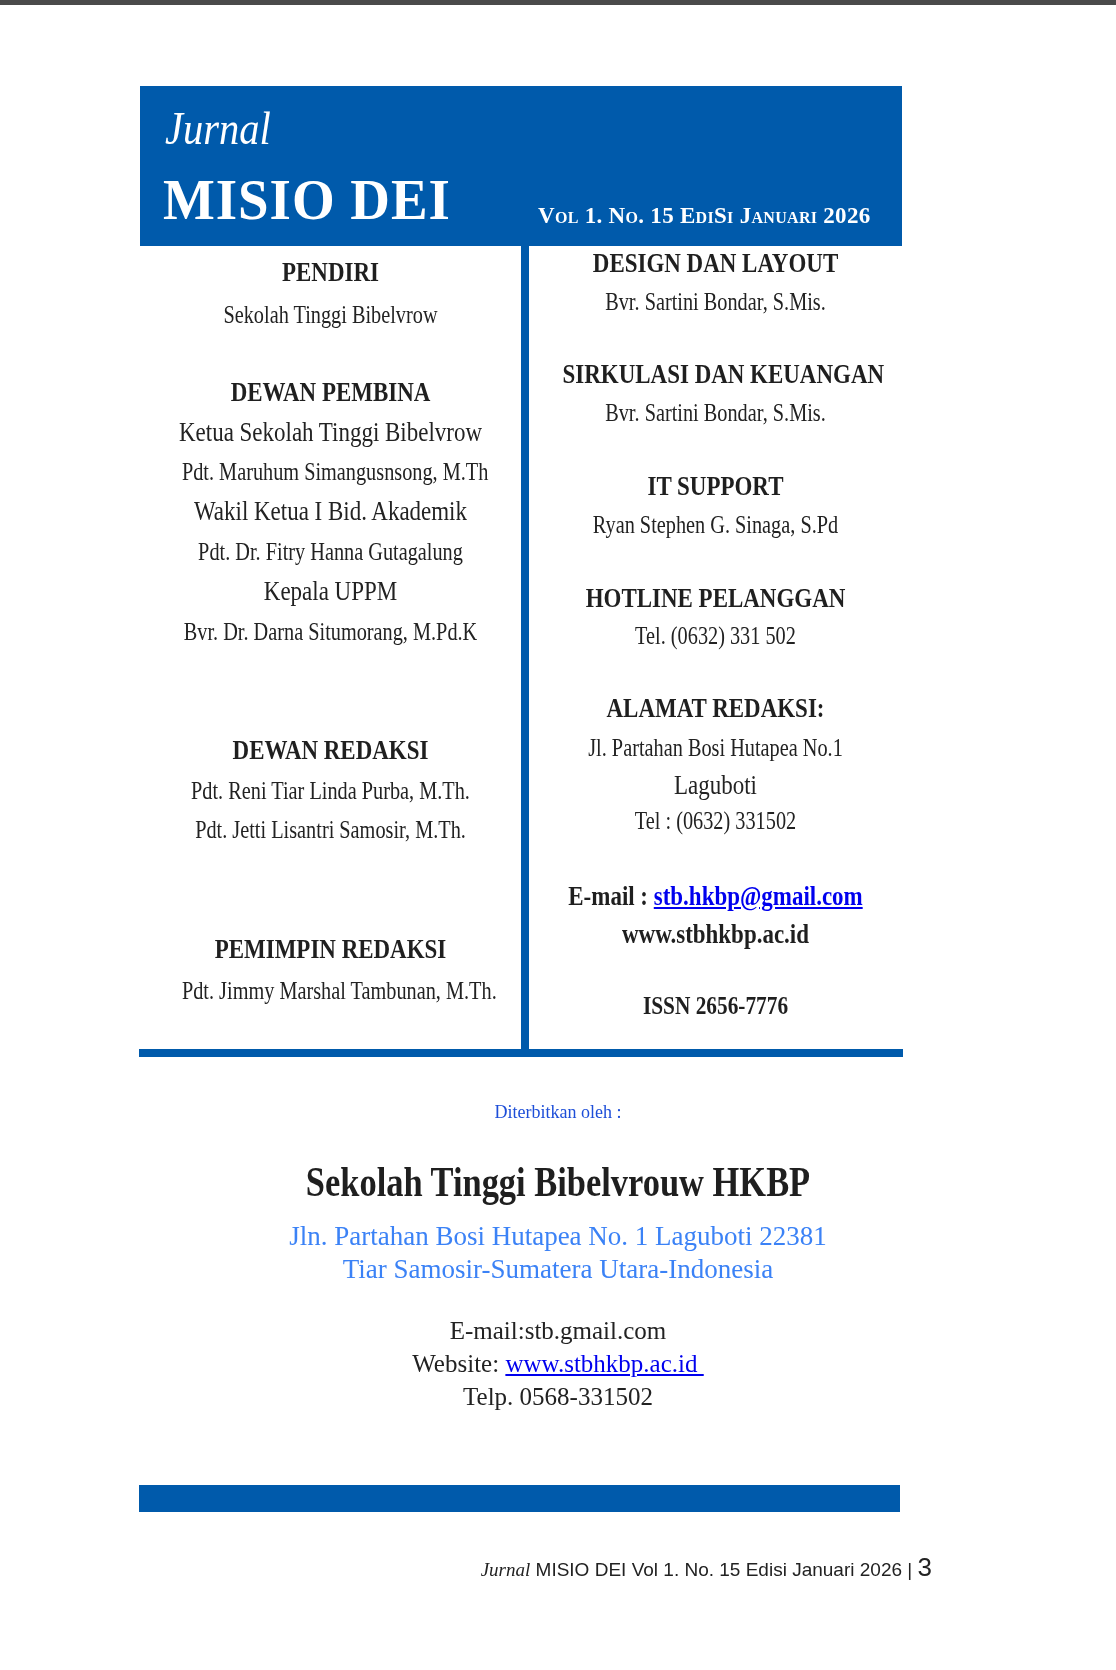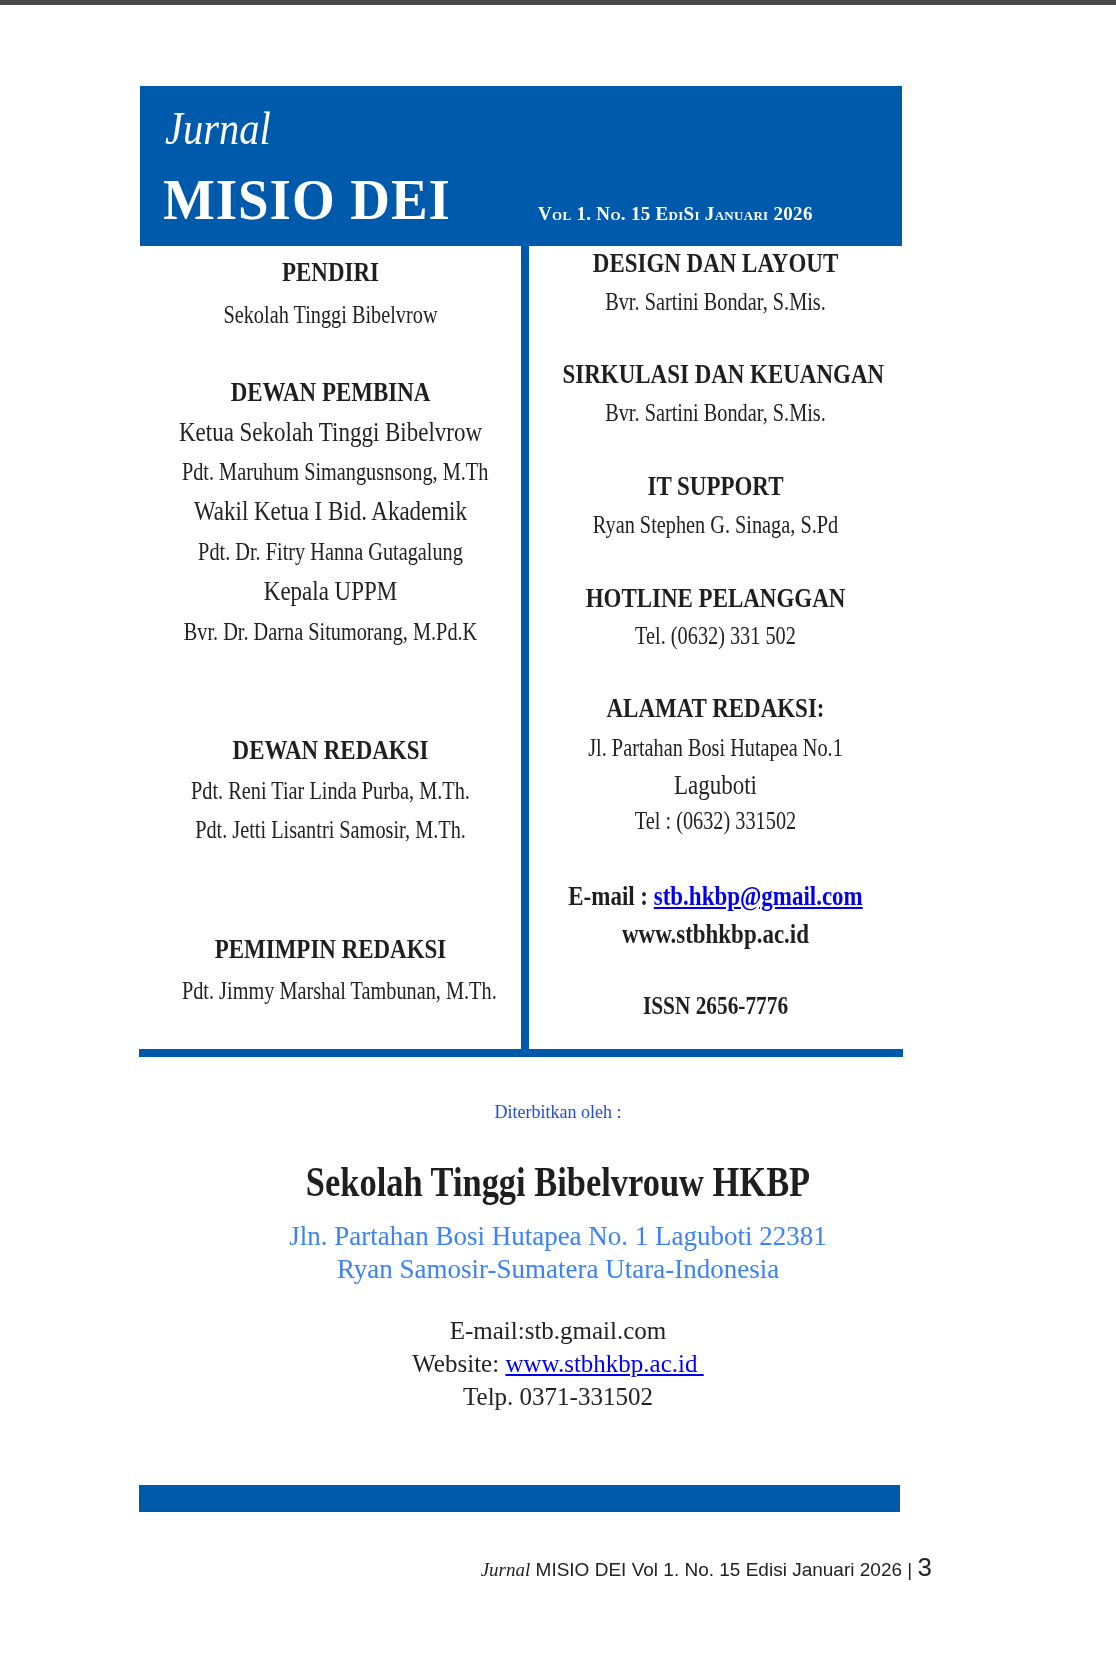--- a/index.html
+++ b/index.html
@@ -18,21 +18,21 @@
     font-family: "Liberation Serif", serif; font-style: italic; font-size: 46px;
     transform: scaleX(0.88); transform-origin: left top; letter-spacing: 0px;
   }
   .misio {
     position: absolute; left: 23px; top: 82px;
     font-family: "Liberation Serif", serif; font-weight: bold; font-size: 56px;
     transform: scaleX(0.98); transform-origin: left top; letter-spacing: 1px;
   }
   .vol {
     position: absolute; left: 398px; top: 117px;
-    font-family: "Liberation Serif", serif; font-weight: bold; font-size: 19px;
+    font-family: "Liberation Serif", serif; font-weight: bold; font-size: 23px;
     font-variant: small-caps; letter-spacing: 0.3px;
   }
   .vdivider { position: absolute; left: 521px; top: 246px; width: 8px; height: 806px; background: #005aab; }
   .hrule { position: absolute; left: 139px; top: 1049px; width: 764px; height: 8px; background: #005aab; }
   .col { position: absolute; text-align: center; }
   .col.left { left: 140px; width: 381px; }
   .col.right { left: 529px; width: 373px; text-decoration: underline; }
   .item { position: absolute; left: 0; width: 100%; text-align: center; white-space: nowrap; }
   .h { font-family: "Liberation Serif", serif; font-weight: bold; font-size: 28px; transform: scaleX(0.82); }
   .t { font-family: "Liberation Serif", serif; font-size: 26px; transform: scaleX(0.78); color: #222; }
@@ -107,24 +107,24 @@
   </div>
   <div class="item h" style="top:918px">www.stbhkbp.ac.id</div>
   <div class="item h" style="top:991px; font-size:26px">ISSN 2656-7776</div>
 </div>
 
 <div class="hrule"></div>
 
 <div class="pub pub-label" style="top:1102px">Diterbitkan oleh :</div>
 <div class="pub pub-name" style="top:1158px">Sekolah Tinggi Bibelvrouw HKBP</div>
 <div class="pub pub-addr" style="top:1221px">Jln. Partahan Bosi Hutapea No. 1 Laguboti 22381</div>
-<div class="pub pub-addr" style="top:1254px">Ryan Samosir-Sumatera Utara-Indonesia</div>
+<div class="pub pub-addr" style="top:1254px">Tiar Samosir-Sumatera Utara-Indonesia</div>
 <div class="pub pub-contact" style="top:1317px">E-mail:stb.gmail.com</div>
 <div class="pub pub-contact" style="top:1350px">
   <span>Website: </span><span class="link" style="white-space:pre">www.stbhkbp.ac.id </span>
 </div>
-<div class="pub pub-contact" style="top:1383px; font-family:'Liberation Serif', serif;">Telp. 0371-331502</div>
+<div class="pub pub-contact" style="top:1383px; font-family:'Liberation Serif', serif;">Telp. 0568-331502</div>
 
 <div class="bottombar"></div>
 
 <div class="footer">
   <span class="fj">Jurnal</span><span style="white-space:pre"> MISIO DEI Vol 1. No. 15 Edisi Januari 2026 | </span><span class="fn">3</span>
 </div>
 
 </body></html>

